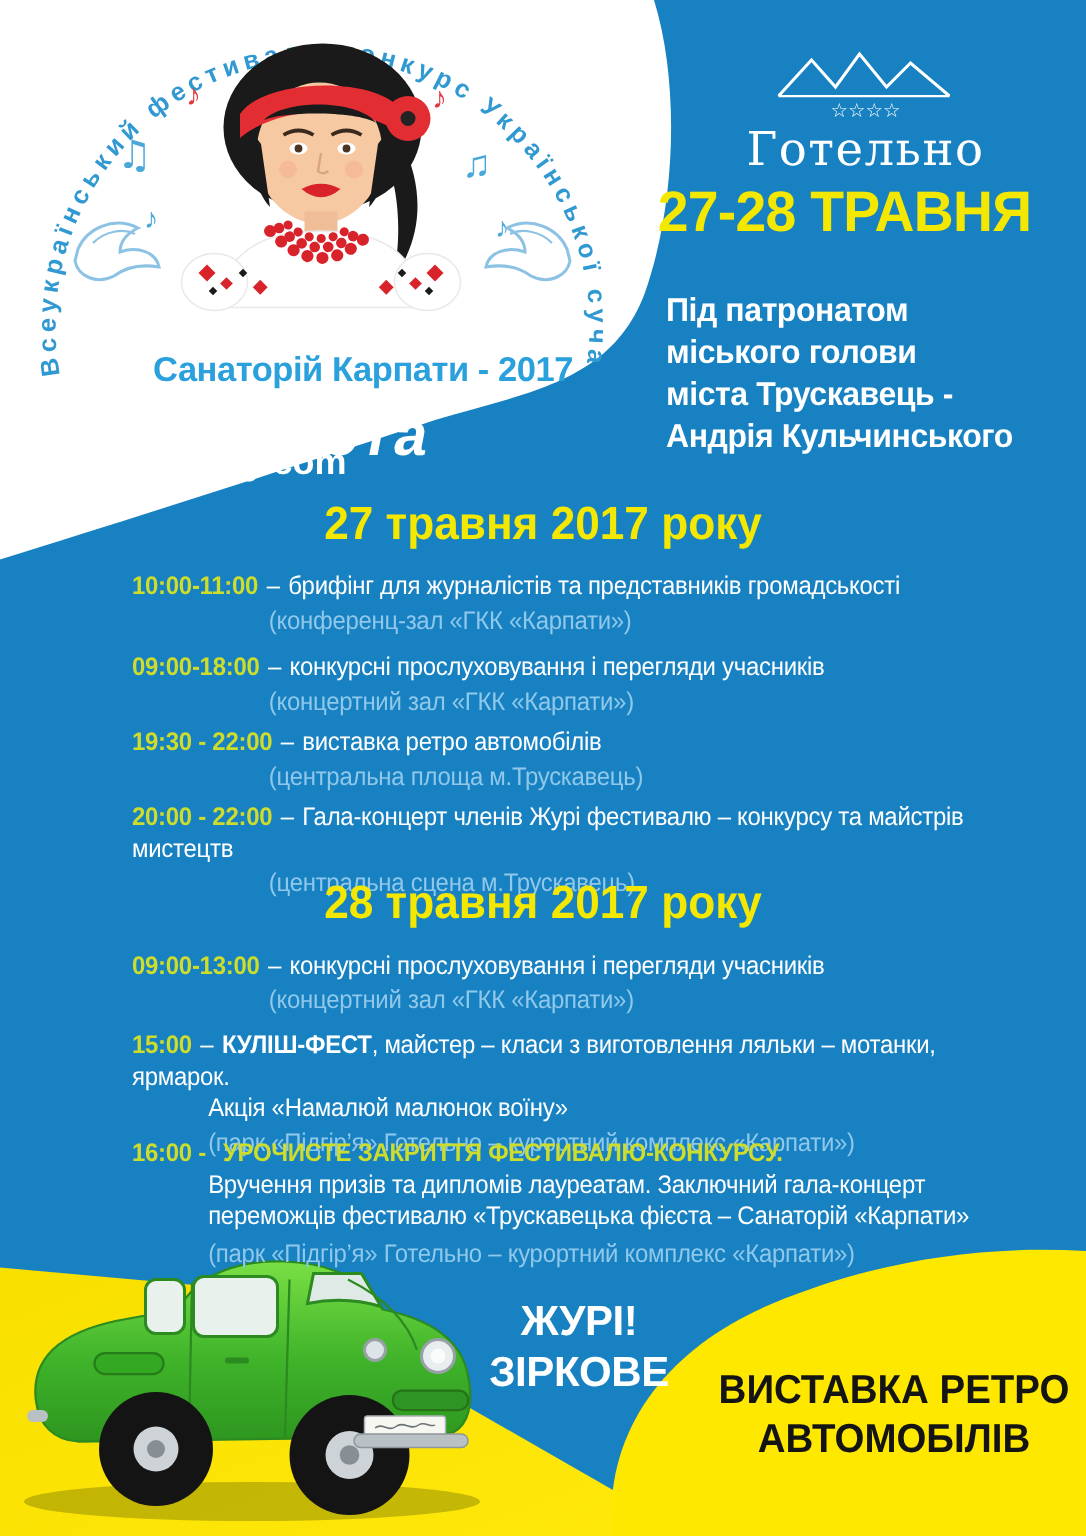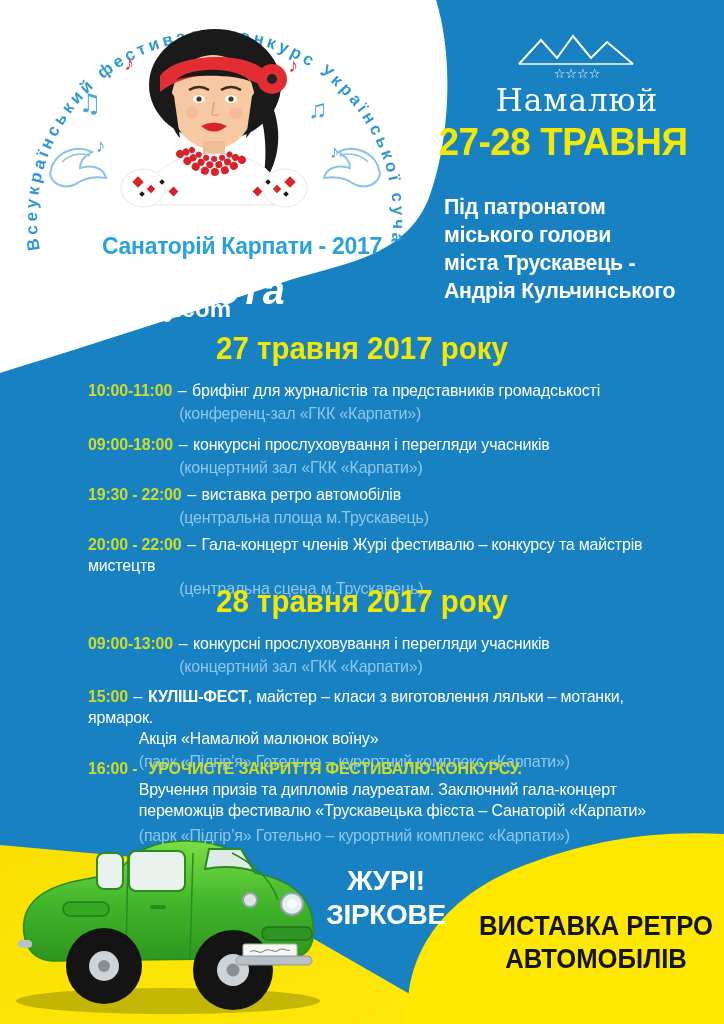--- a/index.html
+++ b/index.html
@@ -191,21 +191,21 @@
   <div class="logo-title">Трускавецька Фієста</div>
   <div class="logo-subtitle">Санаторій Карпати - 2017</div>
   <div class="website">san-karpaty.com</div>
 
   <div class="brand">
     <svg width="140" height="52" viewBox="0 0 140 52" style="margin:0 auto">
       <polyline points="12,36 34,12 50,30 66,8 84,30 100,14 126,36" fill="none" stroke="#FFFFFF" stroke-width="2"></polyline>
       <line x1="12" y1="36" x2="126" y2="36" stroke="#FFFFFF" stroke-width="1.5"></line>
       <text x="70" y="50" text-anchor="middle" font-size="13" fill="#FFFFFF" font-family="DejaVu Sans">☆☆☆☆</text>
     </svg>
-    <div class="brand-name">Намалюй</div>
+    <div class="brand-name">Готельно</div>
   </div>
 
   <div class="dates">27-28 ТРАВНЯ</div>
 
   <div class="patronage">
     <div>Під патронатом</div>
     <div>міського голови</div>
     <div>міста Трускавець -</div>
     <div>Андрія Кульчинського</div>
   </div>

